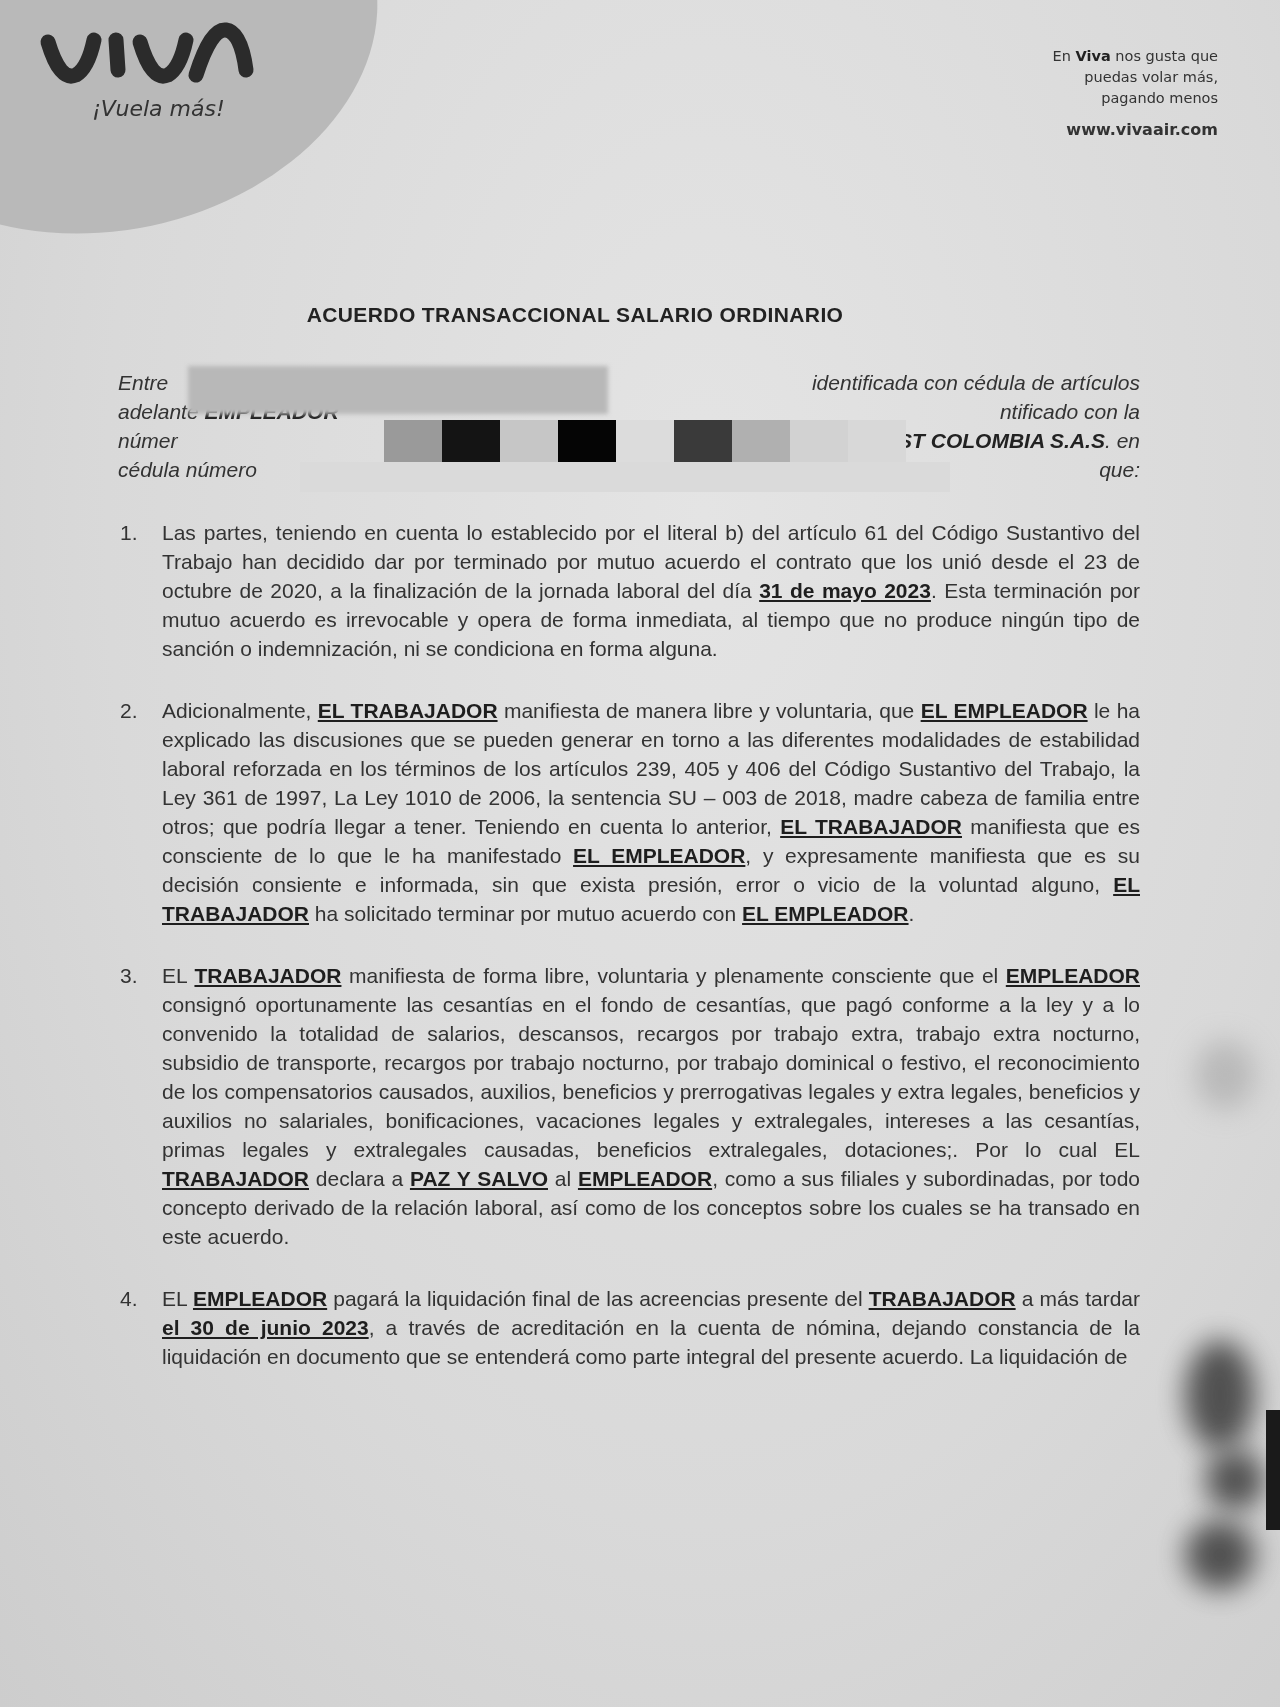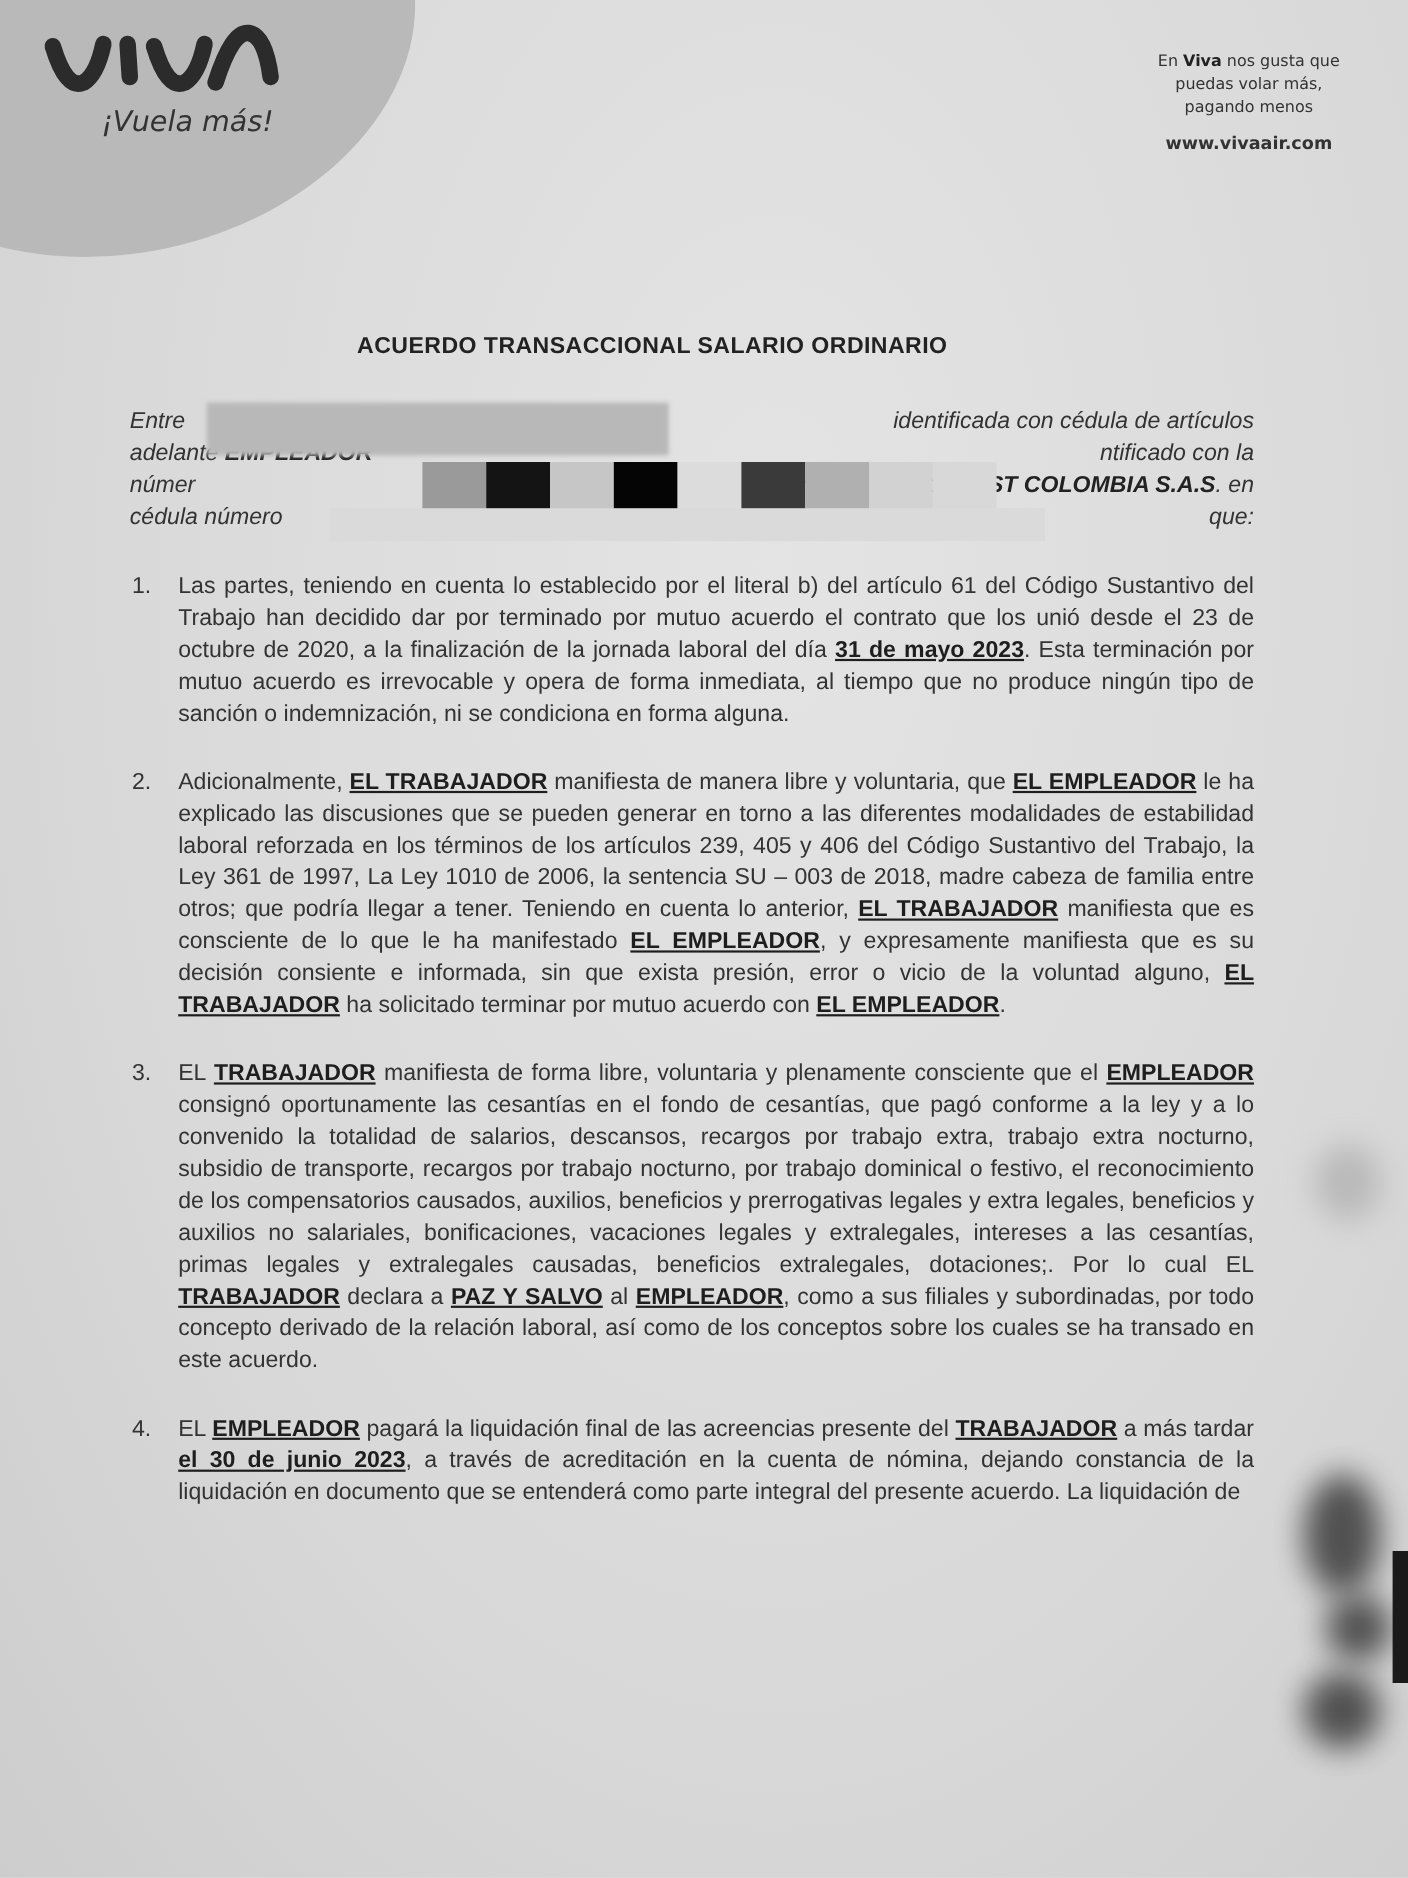--- a/index.html
+++ b/index.html
@@ -19,32 +19,32 @@
     background: #b9b9b9; border-radius: 50%;
     transform: rotate(-12deg);
   }
   .logo {
     position: absolute; left: 36px; top: 20px;
     width: 220px; height: 70px;
   }
   .tagline {
     position: absolute; left: 92px; top: 96px;
     font-family: "DejaVu Sans", sans-serif; font-style: italic;
-    font-size: 26px; color: #333;
+    font-size: 22px; color: #333;
   }
   .slogan {
-    position: absolute; right: 62px; top: 46px; text-align: center;
+    position: absolute; right: 62px; top: 46px; text-align: right;
     font-size: 14.5px; line-height: 21px; color: #333;
   }
   .slogan b { color: #222; }
   .url { margin-top: 10px; font-weight: bold; font-size: 16px; color: #333; }
   .title {
     position: absolute; left: 0; width: 1150px; top: 303px; text-align: center;
     font-family: "Liberation Sans", sans-serif; font-weight: bold; font-size: 21px;
-    color: #222; letter-spacing: 0.4px; padding-left: 18px;
+    color: #222; letter-spacing: 0.4px;
   }
   .intro {
     position: absolute; left: 118px; top: 368px; width: 1022px;
     font-family: "Liberation Sans", sans-serif; font-size: 21px; line-height: 29px;
     color: #333; text-align: justify; font-style: italic;
   }
   .intro b { color: #222; }
   .redact1 { position: absolute; left: 188px; top: 366px; width: 420px; height: 48px; background: #b8b8b8; filter: blur(2px); }
   .redact-blocks { position: absolute; left: 384px; top: 420px; height: 44px; display: flex; }
   .redact-blocks div { height: 44px; }

